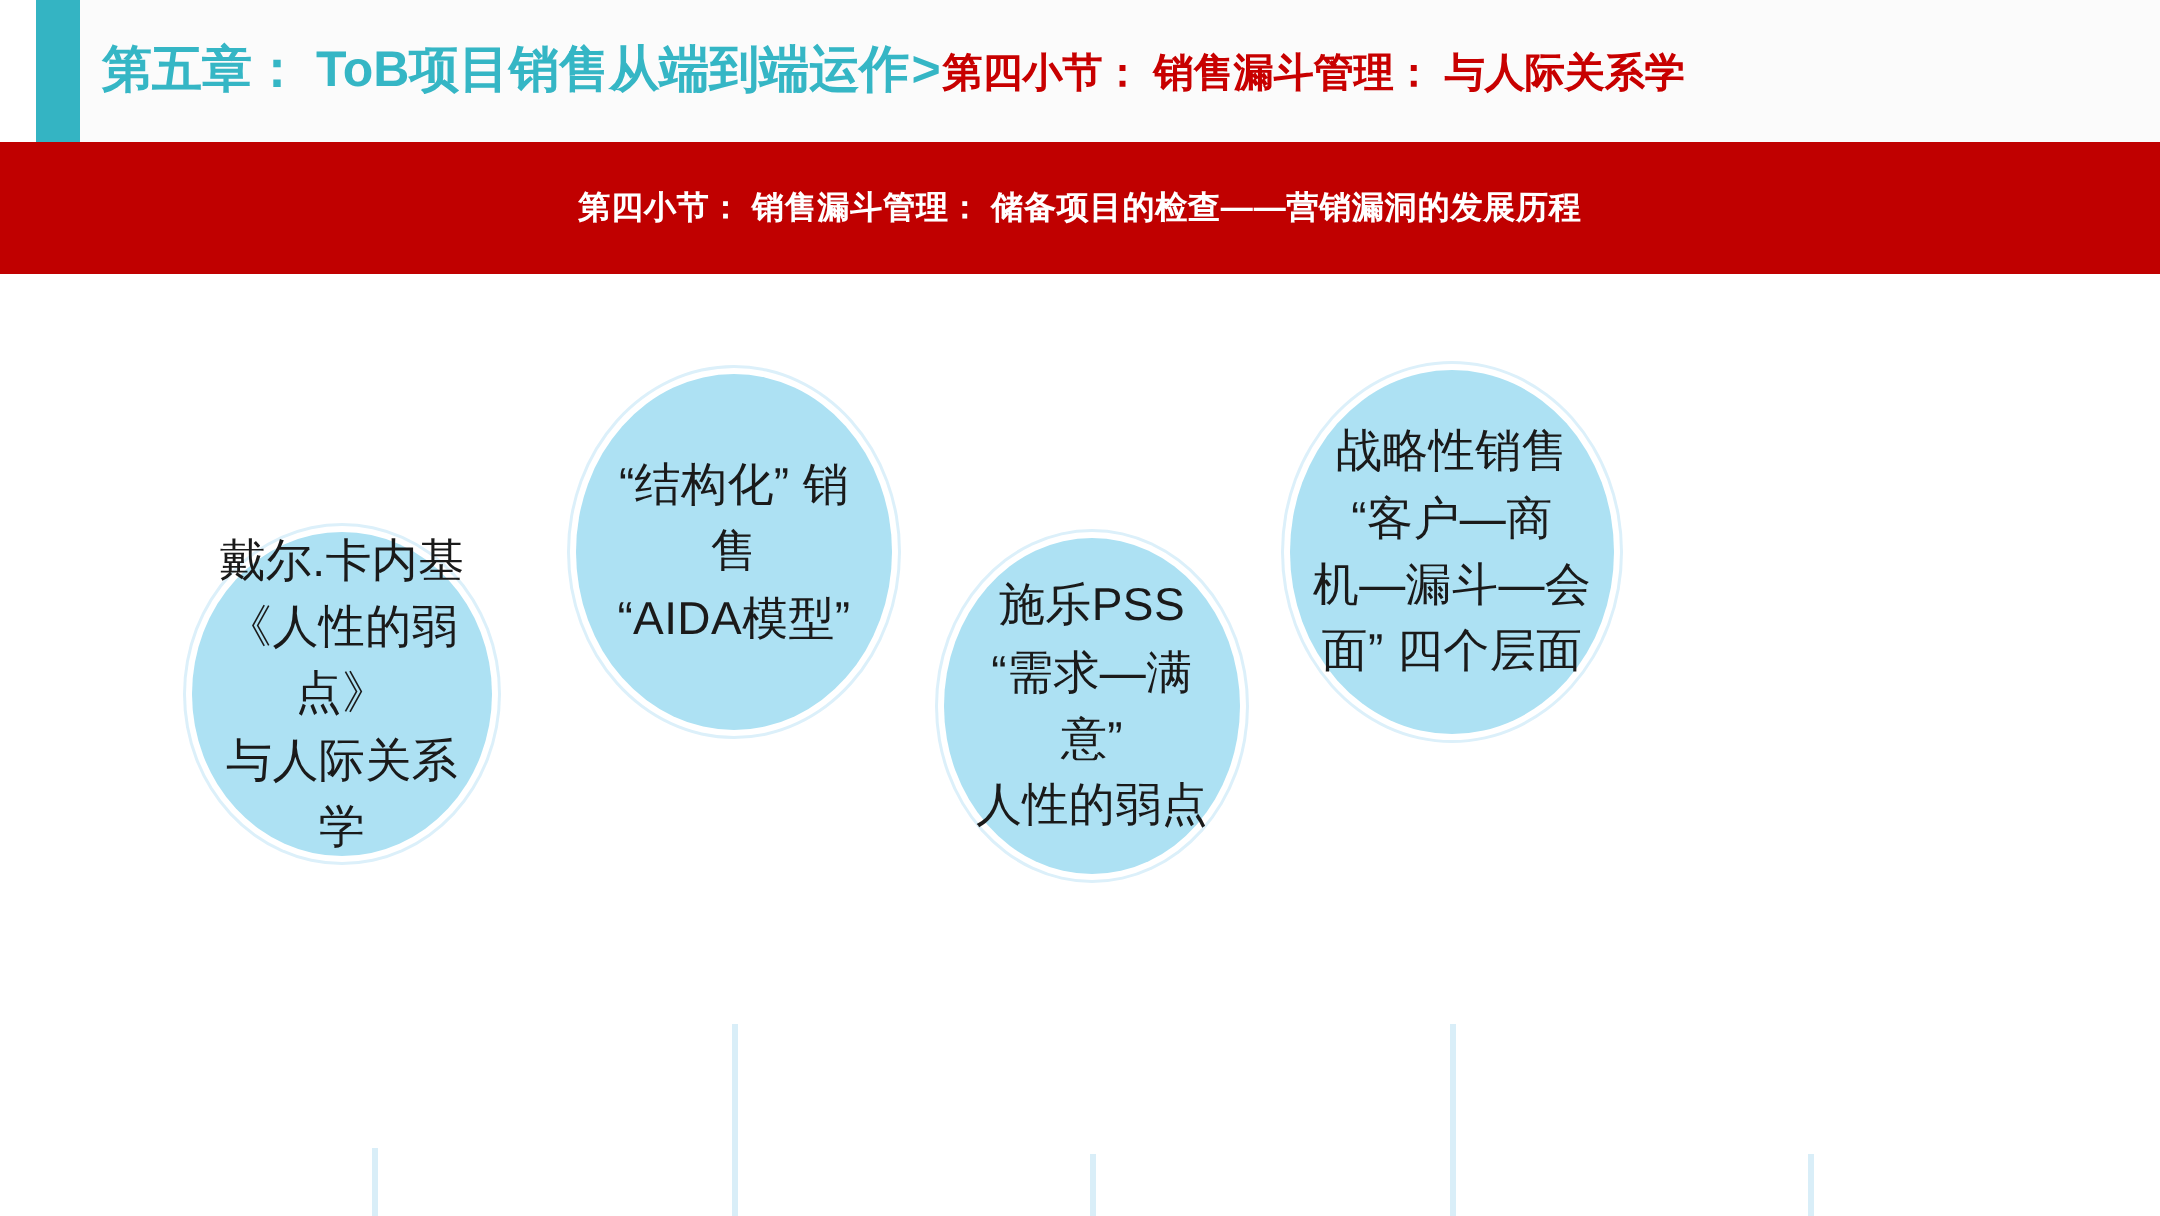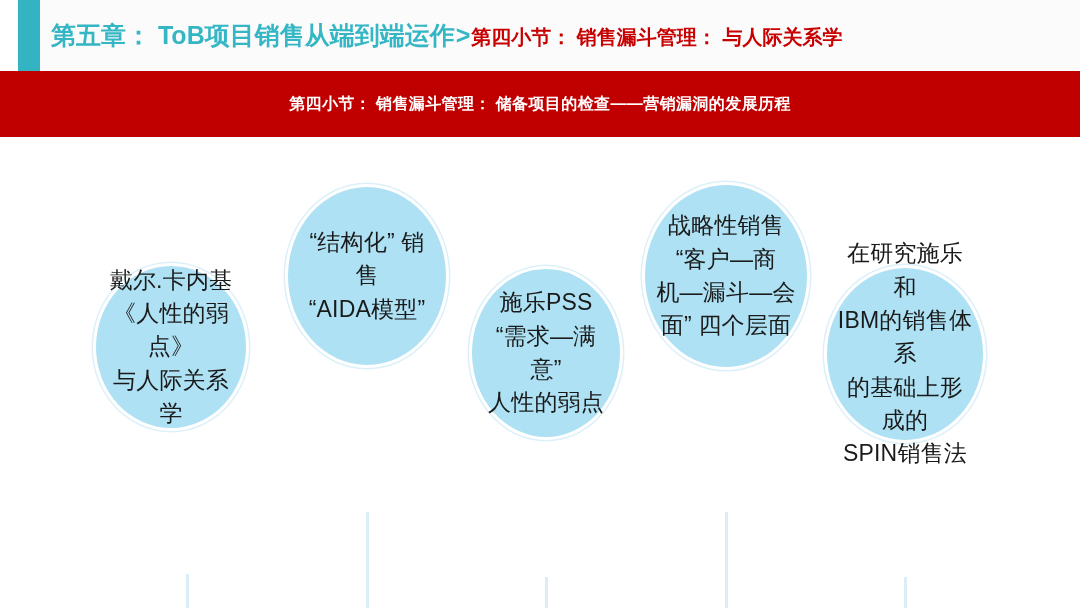--- a/index.html
+++ b/index.html
@@ -150,21 +150,15 @@
 人性的弱点</span>
     </div>
 
     <div class="bubble" style="left:645px;top:48px;width:162px;height:182px;">
       <span class="bubble-text">战略性销售
 “客户—商
 机—漏斗—会
 面” 四个层面</span>
     </div>
 
-    <div class="bubble" style="left:827px;top:131px;width:156px;height:172px;">
-      <span class="bubble-text">在研究施乐和
-IBM的销售体系
-的基础上形成的
-SPIN销售法</span>
-    </div>
 
   </div>
 </div>
 
 </body></html>

